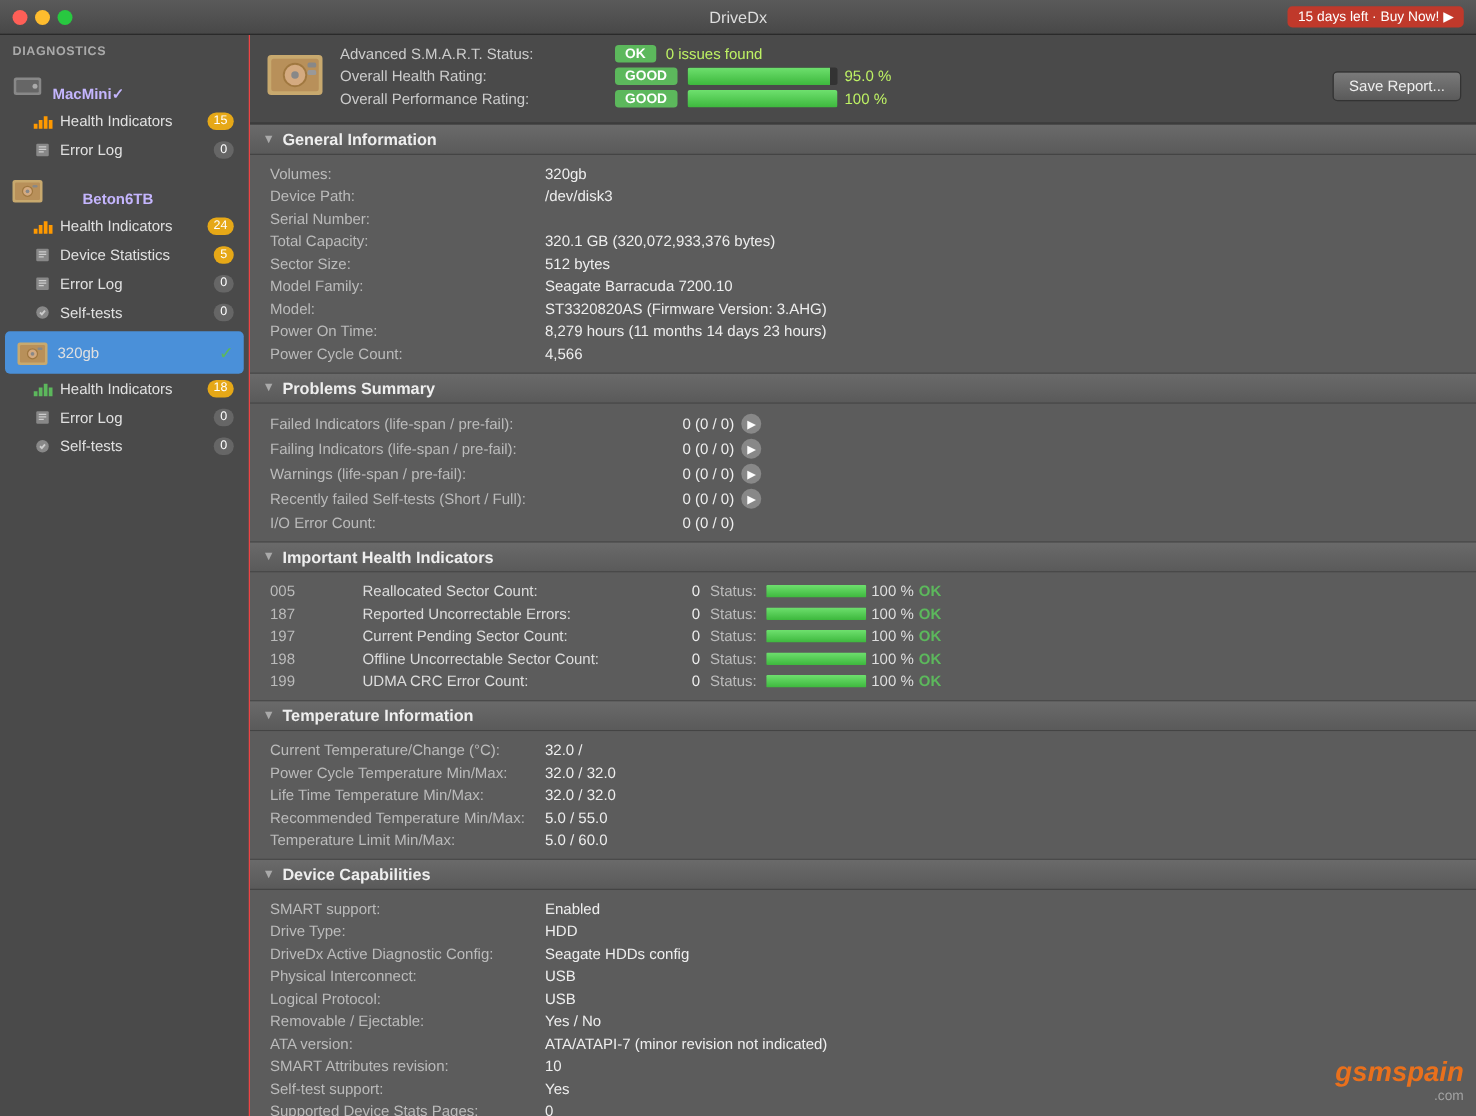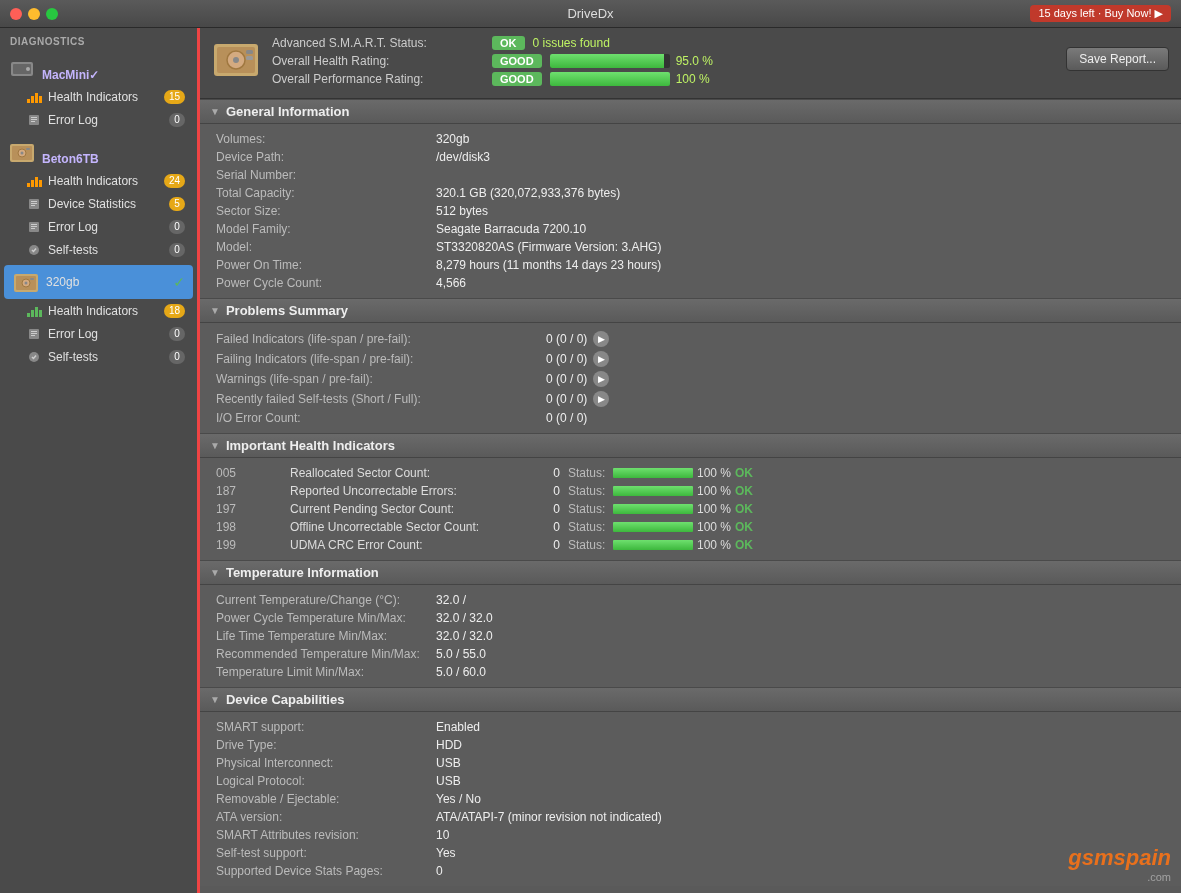--- a/index.html
+++ b/index.html
@@ -61,21 +61,21 @@
     .main-layout {
       display: flex;
       flex: 1;
       overflow: hidden;
     }
 
     
     .sidebar {
       width: 200px;
       background: #4a4a4a;
-      border-right: 3px solid #ef4444;
+      border-right: 1px solid #ef4444;
       overflow-y: auto;
       flex-shrink: 0;
     }
     .sidebar-section-header {
       font-size: 10px;
       font-weight: 700;
       color: #aaa;
       text-transform: uppercase;
       padding: 8px 10px 4px;
       letter-spacing: 0.5px;
@@ -223,21 +223,21 @@
     }
     .save-report-btn {
       background: linear-gradient(to bottom, #7a7a7a, #5a5a5a);
       border: 1px solid #333;
       color: #eee;
       font-size: 12px;
       padding: 4px 12px;
       border-radius: 4px;
       cursor: pointer;
       align-self: flex-start;
-      margin-top: 11px;
+      margin-top: 21px;
     }
 
     
     .section {
       margin: 0;
     }
     .section-header {
       background: linear-gradient(to bottom, #6a6a6a, #5a5a5a);
       display: flex;
       align-items: center;
@@ -426,21 +426,21 @@
             <rect x="2" y="2" width="10" height="10" rx="1" fill="#888" stroke="none"></rect>
             <rect x="4" y="4" width="6" height="1" fill="#ccc"></rect>
             <rect x="4" y="6" width="6" height="1" fill="#ccc"></rect>
             <rect x="4" y="8" width="4" height="1" fill="#ccc"></rect>
           </svg>
       </span>
       <span class="item-label">Error Log</span>
       <span class="item-badge zero">0</span>
     </div>
 
-    <div class="sidebar-group-header" style="margin-top:4px;">
+    <div class="sidebar-group-header" style="margin-top:4px;gap:24px;">
       <svg class="disk-icon" viewBox="0 0 28 28">
         <rect x="2" y="6" width="24" height="18" rx="2" fill="#c8a96e"></rect>
         <rect x="4" y="8" width="20" height="14" rx="1" fill="#b8905a"></rect>
         <circle cx="14" cy="15" r="4" fill="#d4aa80" stroke="#a07840" stroke-width="1"></circle>
         <circle cx="14" cy="15" r="1.5" fill="#888"></circle>
         <rect x="18" y="10" width="4" height="2" rx="1" fill="#888"></rect>
       </svg>
       <span class="item-label">Beton6TB</span>
     </div>
 
@@ -763,20 +763,24 @@
       <div class="section-body" id="capabilities-rows">
           <div class="info-row">
             <span class="info-label">SMART support:</span>
             <span class="info-value">Enabled</span>
           </div>
           <div class="info-row">
             <span class="info-label">Drive Type:</span>
             <span class="info-value">HDD</span>
           </div>
           <div class="info-row">
+            <span class="info-label">DriveDx Active Diagnostic Config:</span>
+            <span class="info-value">Seagate HDDs config</span>
+          </div>
+          <div class="info-row">
             <span class="info-label">Physical Interconnect:</span>
             <span class="info-value">USB</span>
           </div>
           <div class="info-row">
             <span class="info-label">Logical Protocol:</span>
             <span class="info-value">USB</span>
           </div>
           <div class="info-row">
             <span class="info-label">Removable / Ejectable:</span>
             <span class="info-value">Yes / No</span>

